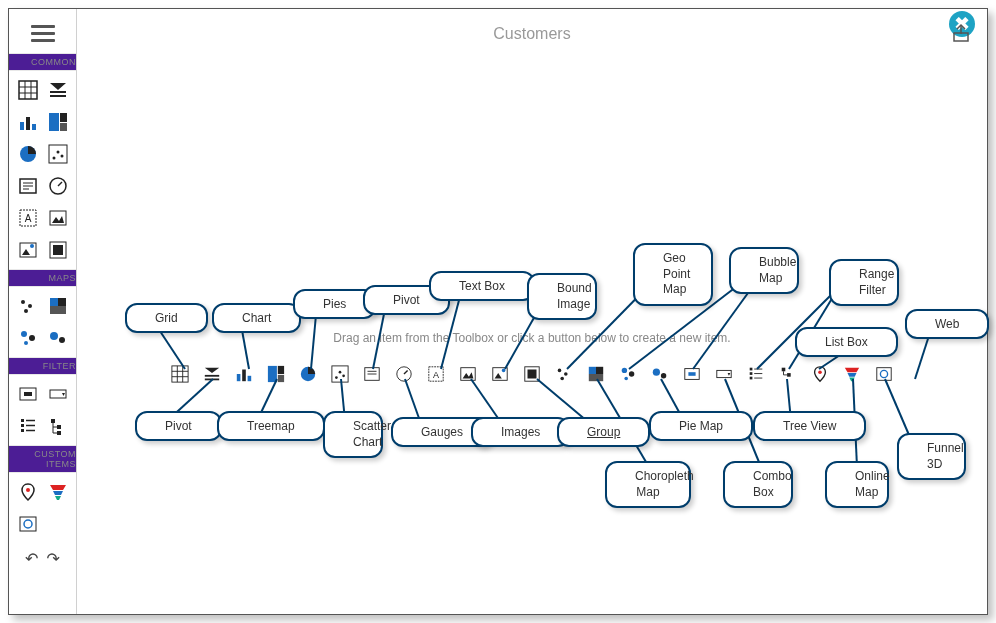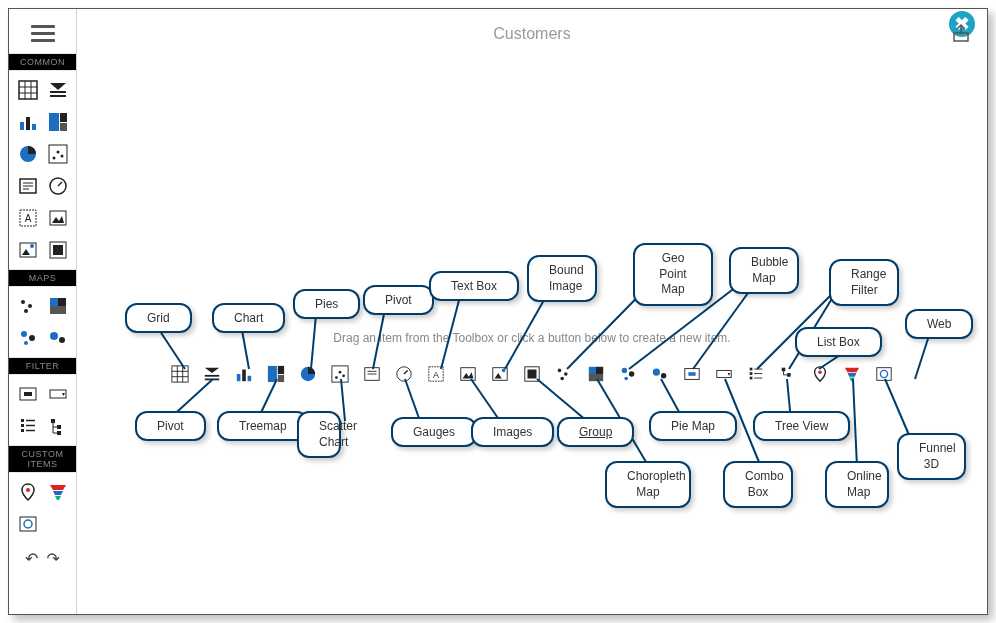--- a/index.html
+++ b/index.html
@@ -42,22 +42,22 @@
   }
   .hamburger {
     width: 24px; height: 18px;
     margin: 10px auto 10px auto;
     cursor: pointer;
   }
   .hamburger div { height: 3px; background: #555; margin-bottom: 4px; border-radius: 1px; }
   .sb-section {
     font-size: 9px;
     color: #888;
-    text-align: center;
-    background: #000000;
+    text-align: right;
+    background: #4c1d95;
     padding: 3px 0;
     letter-spacing: 0.5px;
     border-top: 1px solid #e8e8e8;
     border-bottom: 1px solid #e8e8e8;
   }
   .sb-grid {
     display: grid;
     grid-template-columns: 1fr 1fr;
     gap: 6px 4px;
     padding: 6px 6px;
@@ -114,21 +114,21 @@
     cursor: pointer;
     display: flex; align-items: center; justify-content: center;
   }
   .strip-item svg { width: 18px; height: 18px; }
 
   .callout {
     position: absolute;
     border: 2px solid #003d6b;
     border-radius: 12px;
     background: #fff;
-    padding: 6px 20px;
+    padding: 6px 28px;
     font-size: 12px;
     color: #333;
     text-align: center;
     white-space: nowrap;
     box-shadow: 3px 3px 5px rgba(0,0,0,0.2);
   }
   .callout.multi { white-space: normal; line-height: 1.3; }
   svg.leader { position: absolute; overflow: visible; pointer-events: none; }
   svg.leader line { stroke: #003d6b; stroke-width: 2; }
 
@@ -538,30 +538,30 @@
         <line x1="780" y1="408" x2="776" y2="320"></line>
         <line x1="838" y1="390" x2="808" y2="320"></line>
         <line x1="858" y1="258" x2="838" y2="320"></line>
       </svg>
 
       <div class="callout" style="left:48px; top:244px;">Grid</div>
       <div class="callout" style="left:135px; top:244px;">Chart</div>
       <div class="callout" style="left:216px; top:230px;">Pies</div>
       <div class="callout" style="left:286px; top:226px;">Pivot</div>
       <div class="callout" style="left:352px; top:212px;">Text Box</div>
-      <div class="callout multi" style="left:450px; top:196px; width:70px;">Bound<br>Image</div>
+      <div class="callout multi" style="left:450px; top:214px; width:70px;">Bound<br>Image</div>
       <div class="callout multi" style="left:556px; top:184px; width:80px;">Geo Point<br>Map</div>
       <div class="callout multi" style="left:652px; top:188px; width:70px;">Bubble<br>Map</div>
       <div class="callout multi" style="left:752px; top:200px; width:70px;">Range<br>Filter</div>
       <div class="callout" style="left:828px; top:250px;">Web</div>
       <div class="callout" style="left:718px; top:268px;">List Box</div>
 
       <div class="callout" style="left:58px; top:352px;">Pivot</div>
       <div class="callout" style="left:140px; top:352px;">Treemap</div>
-      <div class="callout multi" style="left:220px; top:352px; width:44px;">Scatter<br>Chart</div>
+      <div class="callout multi" style="left:246px; top:352px; width:44px;">Scatter<br>Chart</div>
       <div class="callout" style="left:314px; top:358px;">Gauges</div>
       <div class="callout" style="left:394px; top:358px;">Images</div>
       <div class="callout" style="left:480px; top:358px;text-decoration:underline;">Group</div>
       <div class="callout multi" style="left:528px; top:402px; width:86px;">Choropleth<br>Map</div>
       <div class="callout" style="left:572px; top:352px;">Pie Map</div>
       <div class="callout multi" style="left:646px; top:402px; width:70px;">Combo<br>Box</div>
       <div class="callout" style="left:676px; top:352px;">Tree View</div>
       <div class="callout multi" style="left:748px; top:402px; width:64px;">Online<br>Map</div>
       <div class="callout multi" style="left:820px; top:374px; width:69px;">Funnel<br>3D</div>
 

